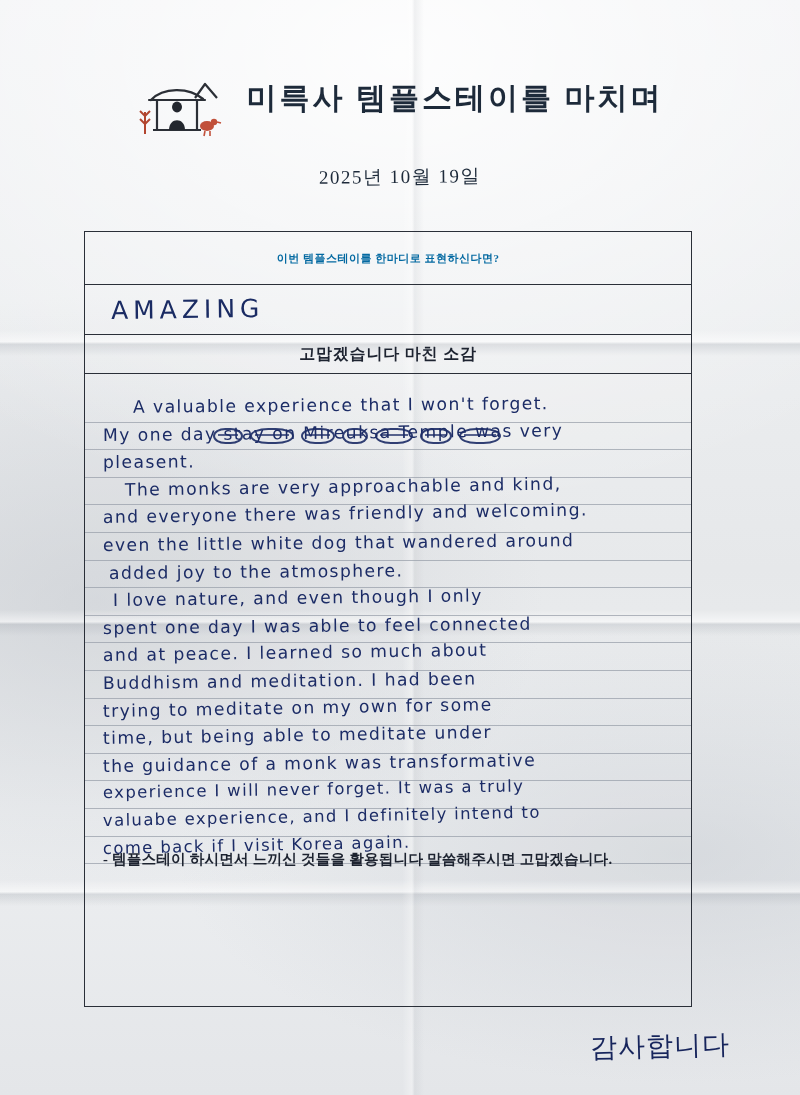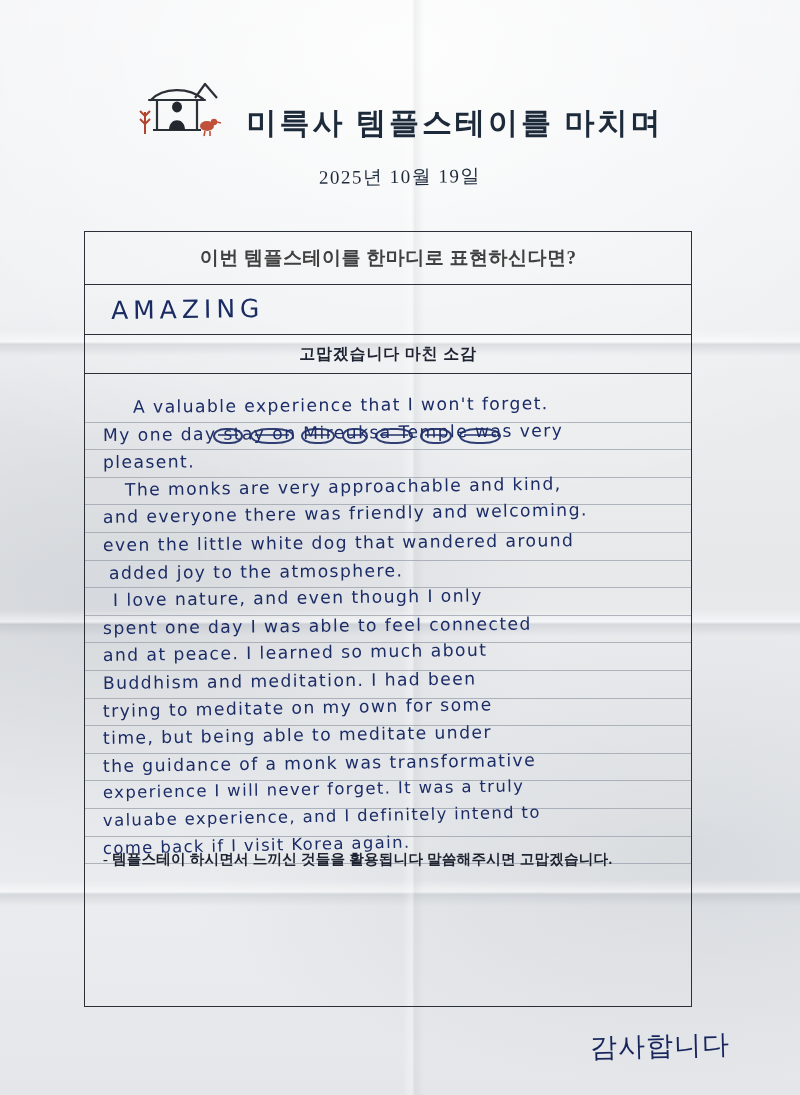--- a/index.html
+++ b/index.html
@@ -53,21 +53,21 @@
   
   .header {
     position: absolute;
     top: 78px; left: 0; right: 0;
     display: flex;
     flex-direction: column;
     align-items: center;
   }
   .header-row {
     display: flex;
-    align-items: flex-end;
+    align-items: flex-start;
     gap: 18px;
   }
   .logo {
     width: 92px;
     height: 66px;
     position: relative;
   }
   .title {
     font-family: "Liberation Serif", serif;
     font-weight: 700;
@@ -98,23 +98,23 @@
   }
   .row-q {
     height: 52px;
     border-bottom: 1.4px solid #2a2f38;
     display: flex;
     align-items: center;
     justify-content: center;
   }
   .row-q span {
     font-family: "Liberation Serif", serif;
-    font-size: 19px;
+    font-size: 11px;
     font-weight: 700;
-    color: #404040;
+    color: #0369a1;
     letter-spacing: 0.5px;
   }
   .row-answer {
     height: 50px;
     border-bottom: 1.4px solid #2a2f38;
     display: flex;
     align-items: center;
     padding-left: 26px;
     box-sizing: border-box;
   }

